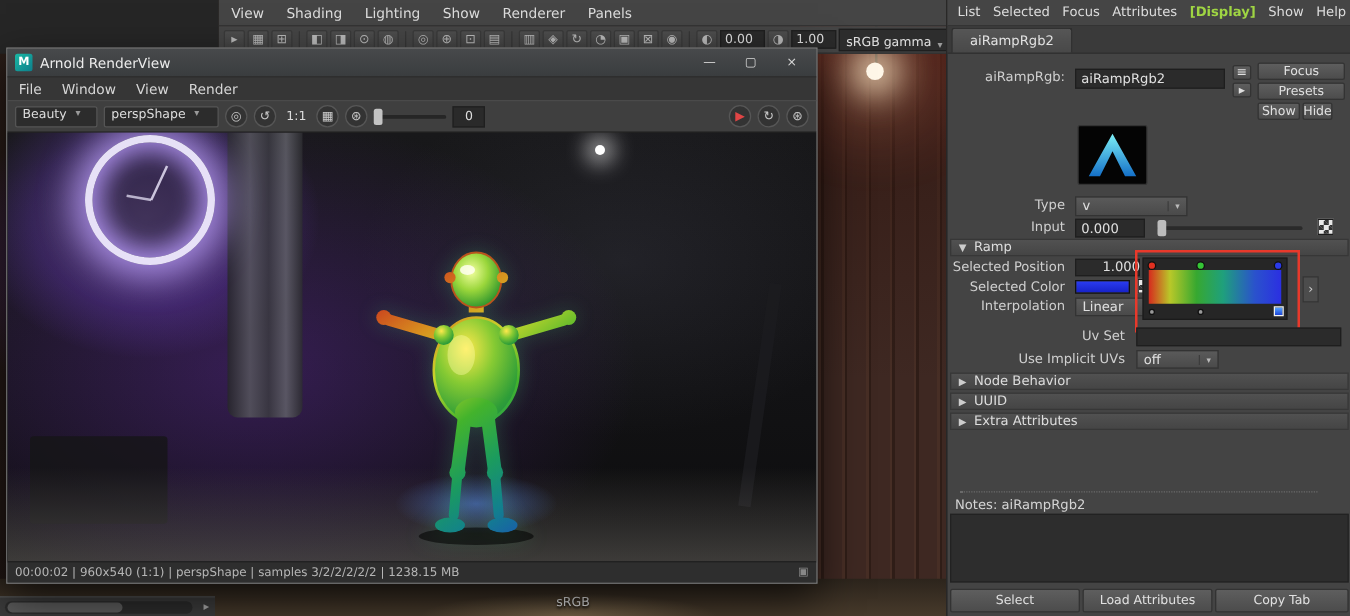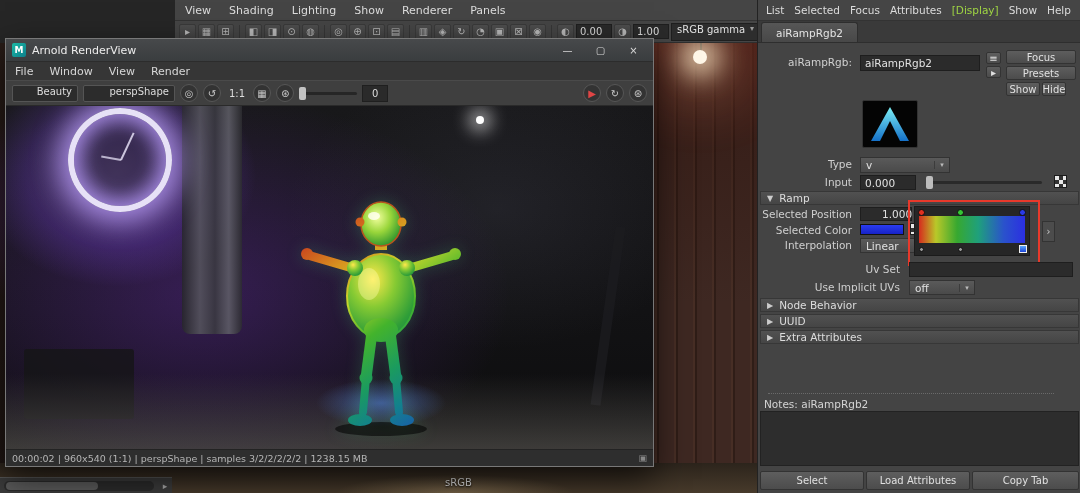--- a/index.html
+++ b/index.html
@@ -31,21 +31,21 @@
   .maya-toolbar{position:absolute;left:175px;top:21px;width:582px;height:22px;background:#454545;
     border-bottom:1px solid #2e2e2e;display:flex;align-items:center;padding:0 4px;gap:2px;
     box-sizing:border-box;overflow:hidden;}
   .tb-icon{width:17px;height:16px;flex:none;display:inline-flex;align-items:center;justify-content:center;
     font-size:10px;color:#b9b9b9;background:linear-gradient(#4e4e4e,#424242);
     border:1px solid #3a3a3a;border-radius:2px;box-sizing:border-box;}
   .tb-sep{width:1px;height:14px;background:#363636;margin:0 3px;flex:none;}
   .tb-num{width:36px;height:15px;flex:none;background:#2a2a2a;border:1px solid #1f1f1f;color:#ddd;
     font-size:10px;display:flex;align-items:center;padding:0 3px;box-sizing:border-box;}
   .tb-chip{height:16px;flex:none;background:#2d2d2d;border:1px solid #1f1f1f;color:#e0e0e0;font-size:10px;
-    display:flex;align-items:flex-start;padding:0 5px;gap:5px;}
+    display:flex;align-items:flex-end;padding:0 5px;gap:5px;}
   .tb-chip .arrow{font-size:8px;color:#9a9a9a;}
 
   
   .mini-panel{position:absolute;left:0;top:477px;width:172px;height:16px;background:#3c3c3c;
     border-top:1px solid #575757;display:flex;align-items:center;}
   .hscroll{flex:1;height:10px;margin:0 4px;background:#2c2c2c;border-radius:5px;position:relative;}
   .hscroll .thumb{position:absolute;left:2px;top:1px;width:92px;height:8px;background:#5c5c5c;border-radius:4px;}
   .scroll-arrow{width:14px;color:#aaa;font-size:9px;text-align:center;}
 
   
@@ -56,21 +56,21 @@
     align-items:center;padding:0 6px;gap:6px;}
   .app-icon{width:14px;height:14px;flex:none;background:linear-gradient(135deg,#1ab8a4,#0d7f8c);
     color:#fff;font-size:9px;font-weight:bold;display:flex;align-items:center;justify-content:center;border-radius:2px;}
   .win-title{color:#ececec;font-size:11px;flex:1;}
   .win-btn{width:27px;height:18px;display:flex;align-items:center;justify-content:center;color:#d8d8d8;font-size:10px;}
   .win-menubar{height:18px;flex:none;background:#363636;border-top:1px solid #2c2c2c;display:flex;
     align-items:center;gap:16px;padding:0 9px;color:#d6d6d6;}
   .win-toolbar{height:24px;flex:none;background:#3f3f3f;border-top:1px solid #4a4a4a;
     border-bottom:1px solid #2a2a2a;display:flex;align-items:center;gap:5px;padding:0 6px;overflow:hidden;}
   .combo{height:17px;background:#2c2c2c;border:1px solid #555;border-radius:2px;color:#ddd;
-    font-size:10px;display:flex;align-items:flex-end;padding:0 5px;gap:7px;box-sizing:border-box;flex-direction:column;}
+    font-size:10px;display:flex;align-items:flex-start;padding:0 5px;gap:7px;box-sizing:border-box;}
   .combo .arrow{color:#9a9a9a;font-size:8px;}
   .rv-iconbtn{width:18px;height:18px;flex:none;border-radius:9px;background:#333;border:1px solid #565656;
     color:#c9c9c9;font-size:10px;display:flex;align-items:center;justify-content:center;box-sizing:border-box;}
   .rv-zoom{color:#ddd;font-size:10px;padding:0 3px;}
   .rv-slider{width:58px;height:3px;background:#262626;border-radius:2px;position:relative;flex:none;}
   .rv-slider .handle{position:absolute;left:0;top:-5px;width:7px;height:13px;background:#c3c3c3;border-radius:2px;}
   .rv-val{width:24px;height:15px;flex:none;background:#2a2a2a;border:1px solid #1f1f1f;color:#ddd;
     font-size:10px;display:flex;align-items:center;justify-content:center;}
   .spacer{flex:1;}
   .rv-play{color:#e04545;}
@@ -105,21 +105,21 @@
   .rv-prop2{position:absolute;right:40px;top:120px;width:10px;height:180px;background:#1c1c1f;opacity:.8;transform:rotate(8deg);}
   .robot{position:absolute;left:58%;bottom:6px;transform:translateX(-50%);
     filter:drop-shadow(0 0 8px rgba(80,255,140,.2));}
 
   
   .attr-editor{position:absolute;left:757px;top:0;width:323px;height:493px;background:#444;
     border-left:1px solid #222;box-sizing:border-box;font-size:10.5px;}
   .ae-menubar{position:absolute;left:0;top:0;width:100%;height:21px;background:#454545;
     border-bottom:1px solid #333;display:flex;align-items:center;gap:10px;padding:0 8px;
     box-sizing:border-box;color:#dcdcdc;overflow:hidden;}
-  .ae-display{color:#9fd543;}
+  .ae-display{color:#9fd543;font-weight:bold;}
   .ae-tabstrip{position:absolute;left:0;top:21px;width:100%;height:22px;background:#3a3a3a;
     border-bottom:1px solid #2e2e2e;display:flex;align-items:flex-end;padding:0 3px;box-sizing:border-box;}
   .ae-tab{height:19px;background:linear-gradient(#565656,#484848);border:1px solid #2e2e2e;border-bottom:none;
     color:#e2e2e2;display:flex;align-items:center;padding:0 14px;border-radius:3px 3px 0 0;}
   .ae-label{position:absolute;text-align:right;color:#cfcfcf;padding-right:6px;box-sizing:border-box;line-height:15px;}
   .ae-field{position:absolute;background:#2b2b2b;border:1px solid #1e1e1e;color:#e0e0e0;
     display:flex;align-items:center;padding:0 4px;box-sizing:border-box;}
   .ae-drop{position:absolute;background:linear-gradient(#5a5a5a,#4a4a4a);border:1px solid #333;color:#e0e0e0;
     display:flex;align-items:center;padding:0 0 0 5px;box-sizing:border-box;}
   .ae-drop .arrow{margin-left:auto;width:14px;text-align:center;border-left:1px solid #3c3c3c;color:#bbb;font-size:7px;}

